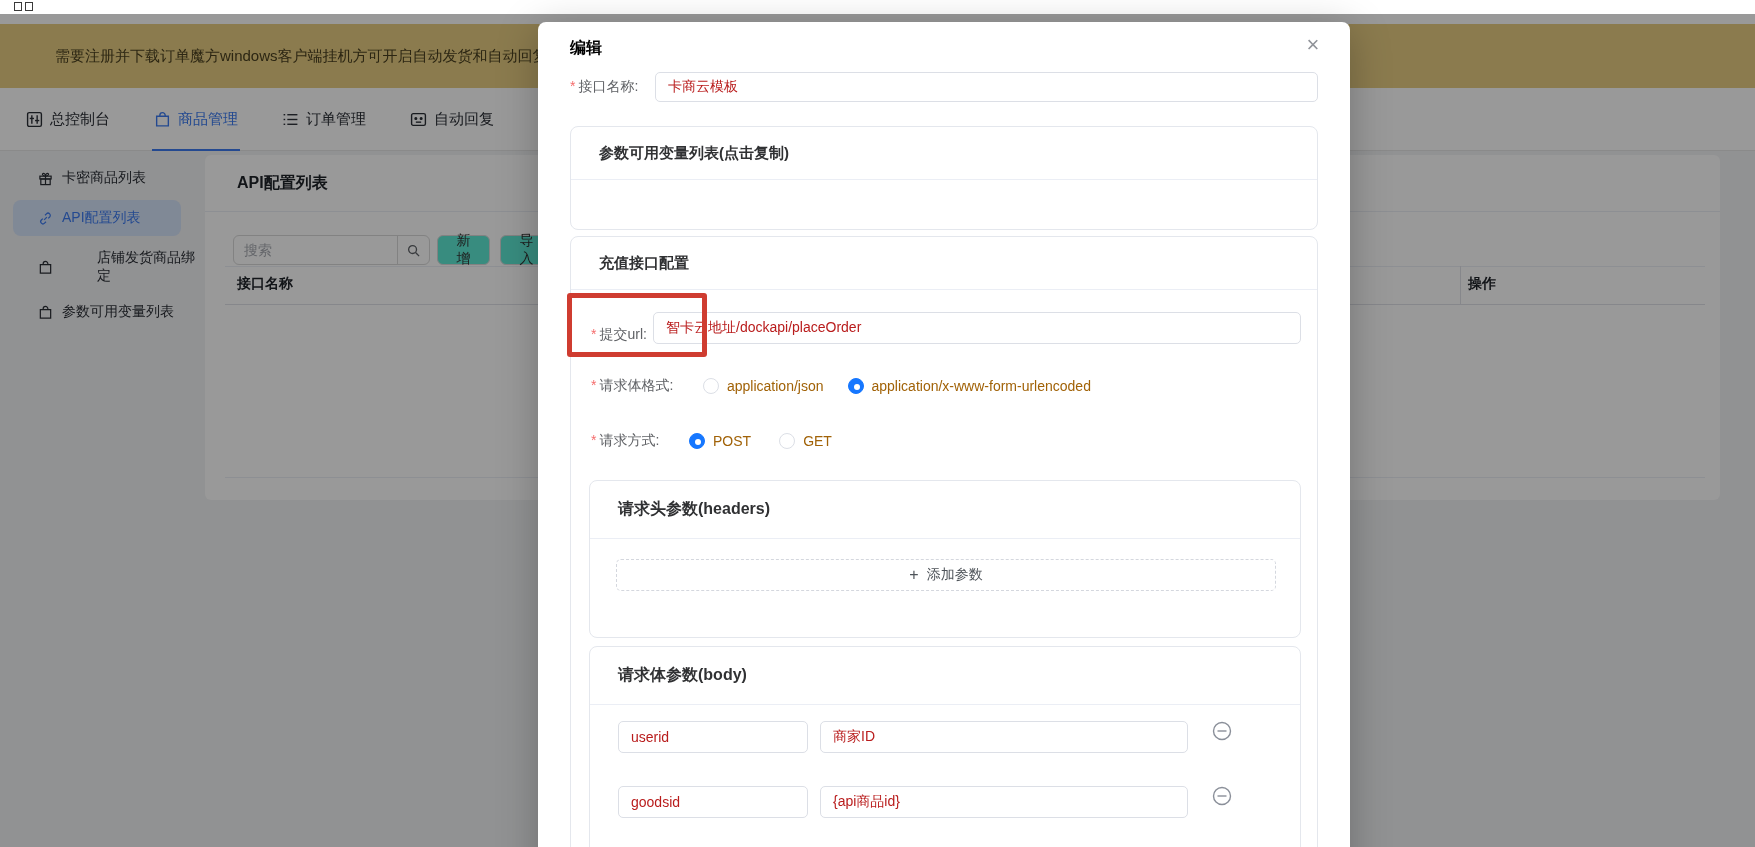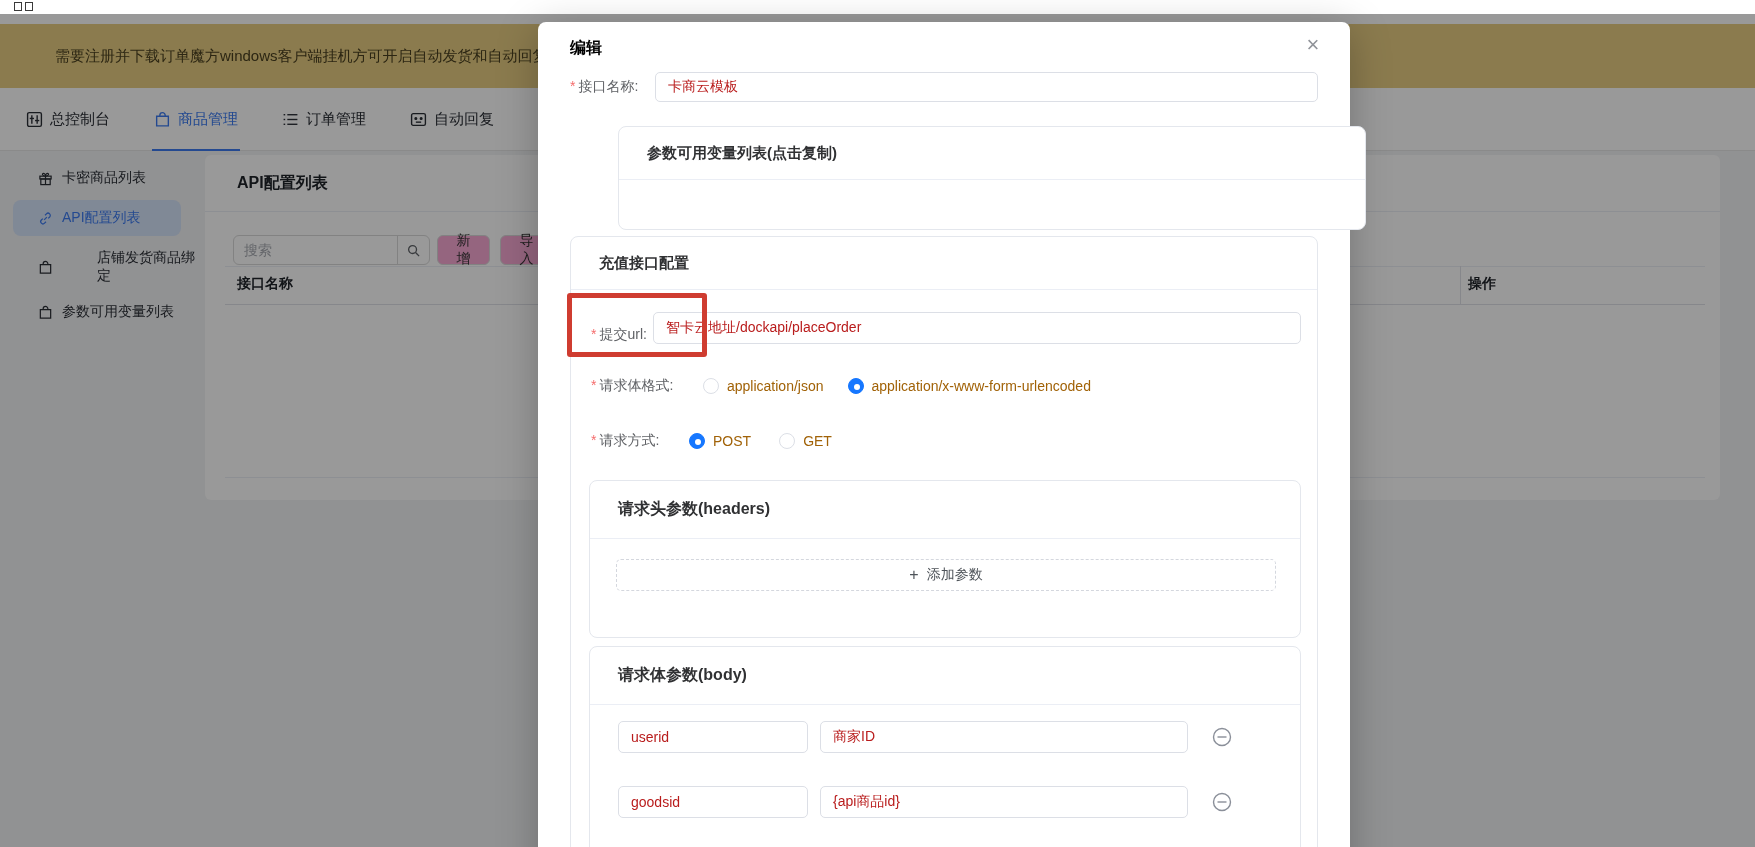--- a/index.html
+++ b/index.html
@@ -41,21 +41,21 @@
   .card-div { position:absolute; left:0; top:56px; width:100%; height:1px; background:#ebeef5; }
 
   .search-group { position:absolute; left:28px; top:80px; width:197px; height:30px;
                   border:1px solid #d9d9d9; border-radius:6px; background:#fff; display:flex; }
   .search-group input { flex:1; border:none; outline:none; background:transparent; padding:0 10px;
                         font-size:14px; color:#333; font-family:inherit; min-width:0; }
   .search-group input::placeholder { color:#a8abb2; }
   .search-btn { width:32px; border-left:1px solid #d9d9d9; display:flex; align-items:center; justify-content:center; cursor:pointer; }
   .search-btn svg { width:15px; height:15px; stroke:#5f6368; }
 
-  .tool-btn { position:absolute; top:80px; height:30px; background:#f9a8d4; border:1px solid #d9d9d9;
+  .tool-btn { position:absolute; top:80px; height:30px; background:#5eead4; border:1px solid #d9d9d9;
               border-radius:6px; font-size:14px; color:#333; display:flex; align-items:center;
               justify-content:center; cursor:pointer; padding:0 14px; font-family:inherit; }
   .btn-add { left:232px; width:53px; }
   .btn-import { left:295px; width:53px; }
 
   .tbl-top { position:absolute; left:20px; top:111px; width:1480px; height:1px; background:#ebeef5; }
   .tbl-head-border { position:absolute; left:20px; top:149px; width:1480px; height:1px; background:#dfe2e8; }
   .th-name { position:absolute; left:32px; top:120px; font-size:14px; font-weight:bold; color:#1f2329; }
   .th-op   { position:absolute; left:1263px; top:120px; font-size:14px; font-weight:bold; color:#1f2329; }
   .fixed-col-line { position:absolute; left:1255px; top:111px; width:1px; height:38px; background:#dfe2e8; }
@@ -76,21 +76,21 @@
 
   .row-name { position:absolute; left:32px; top:50px; width:748px; height:30px; display:flex; align-items:center; }
   .row-name .f-label { width:85px; }
   .text-input { height:30px; border:1px solid #dcdfe6; border-radius:5px; background:#fff;
                 font-size:14px; color:#b91c1c; padding:0 12px; outline:none; font-family:inherit; }
   .name-input { flex:1; }
 
   .sect { position:absolute; background:#fff; border:1px solid #e4e7ed; border-radius:8px; }
   .sect-head { position:absolute; left:0; top:0; width:100%; height:53px; border-bottom:1px solid #ebeef5;
                display:flex; align-items:center; padding-left:28px; font-size:15px; font-weight:bold; color:#303133; }
-  .sect-vars { left:32px; top:104px; width:748px; height:104px;margin-left:48px; }
+  .sect-vars { left:32px; top:104px; width:748px; height:104px; }
   .sect-recharge { left:32px; top:214px; width:748px; height:680px; }
 
   .row-url { position:absolute; left:20px; top:75px; width:710px; height:32px; display:flex; align-items:flex-end; }
   .row-url .f-label { width:62px; flex:none; }
   .url-input { width:648px; height:32px; }
 
   .radio-row { position:absolute; left:20px; height:18px; display:flex; align-items:center; font-size:14px; color:#606266; }
   .row-format { top:140px; }
   .row-method { top:195px; }
   .radio { width:16px; height:16px; border-radius:50%; border:1px solid #dcdfe6; background:#fff;
@@ -103,21 +103,21 @@
   .sect-inner { position:absolute; left:18px; width:712px; background:#fff; border:1px solid #e4e7ed; border-radius:8px; }
   .sect-headers { top:243px; height:158px; }
   .sect-body { top:409px; height:235px; }
   .inner-head { position:absolute; left:0; top:0; width:100%; height:58px; border-bottom:1px solid #ebeef5;
                 display:flex; align-items:center; padding-left:28px; font-size:16px; font-weight:bold; color:#303133; }
   .add-param { position:absolute; left:26px; top:78px; width:660px; height:32px; border:1px dashed #d4d7de;
                border-radius:5px; background:#fff; display:flex; align-items:center; justify-content:center;
                gap:8px; font-size:14px; color:#4e5359; cursor:pointer; font-family:inherit; }
   .add-param .plus { font-size:16px; color:#4e5359; }
 
-  .param-row { position:absolute; left:28px; width:660px; height:32px; display:flex; align-items:center; }
+  .param-row { position:absolute; left:28px; width:660px; height:32px; display:flex; }
   .p-row-0 { top:74px; }
   .p-row-1 { top:139px; }
   .param-key { width:190px; height:32px; }
   .param-val { width:368px; height:32px; margin-left:12px; }
   .minus-btn { margin-left:24px; width:20px; height:20px; cursor:pointer; display:flex; }
   .minus-btn svg { width:20px; height:20px; }
 
   
   .red-annotation { position:absolute; left:567px; top:293px; width:140px; height:64px;
                     border:5px solid #cf3c30; border-radius:3px; z-index:30; }

